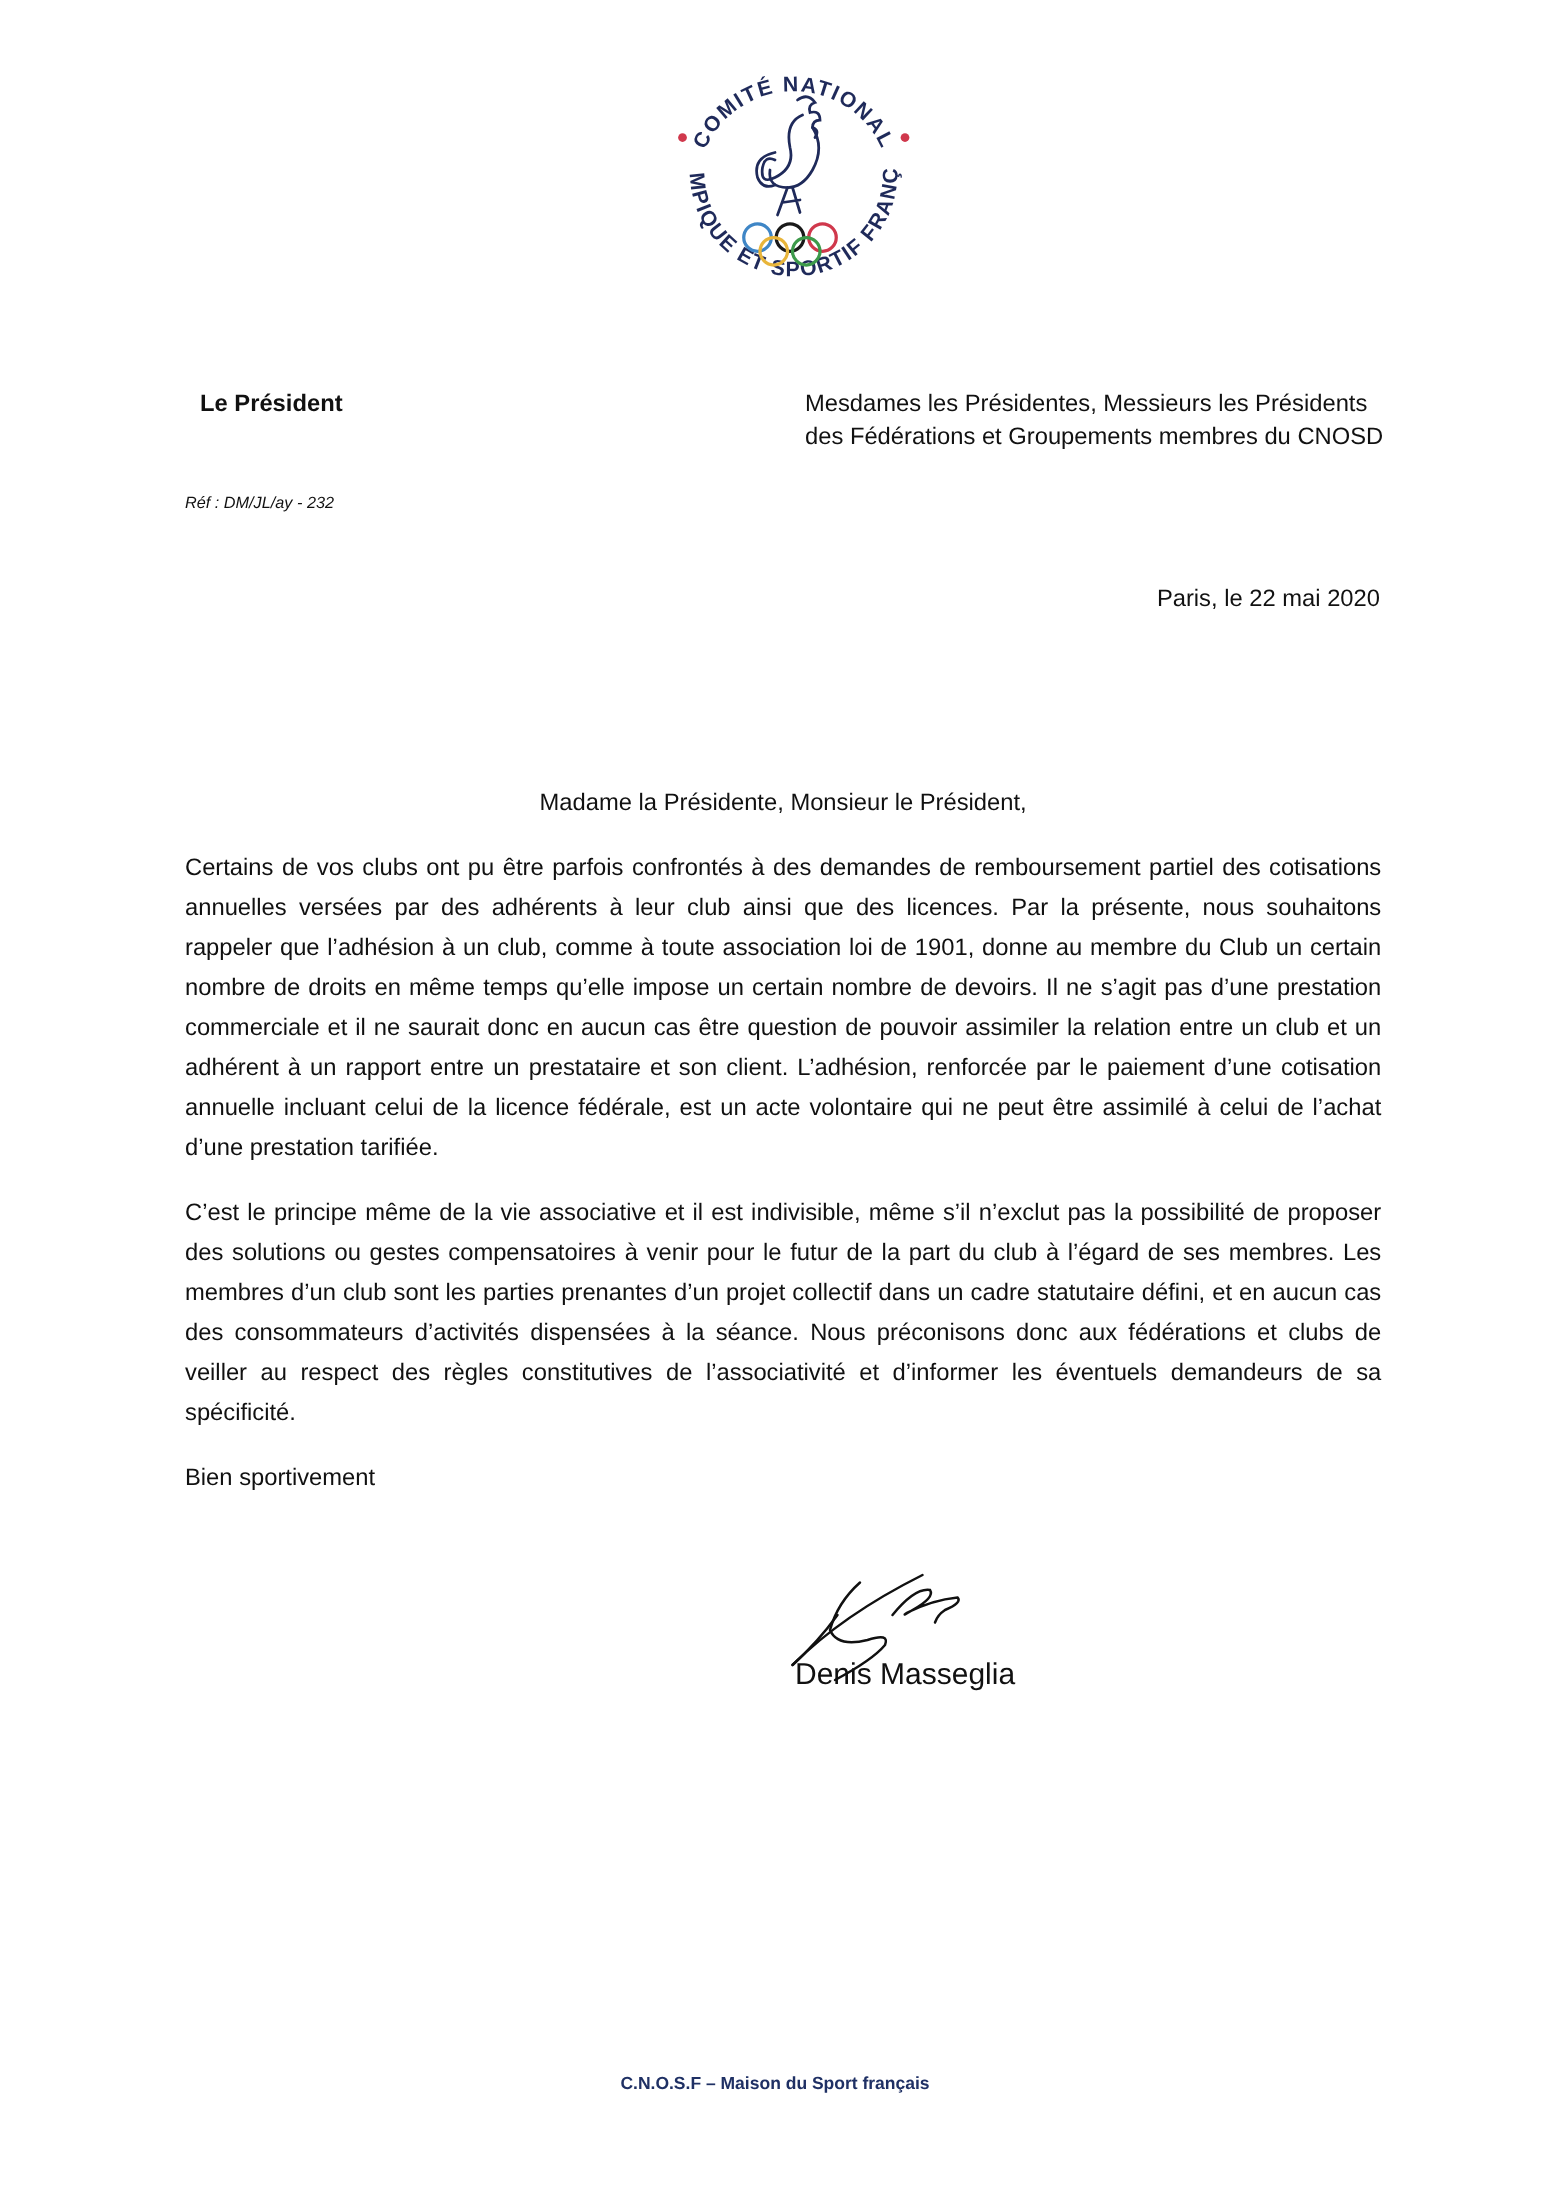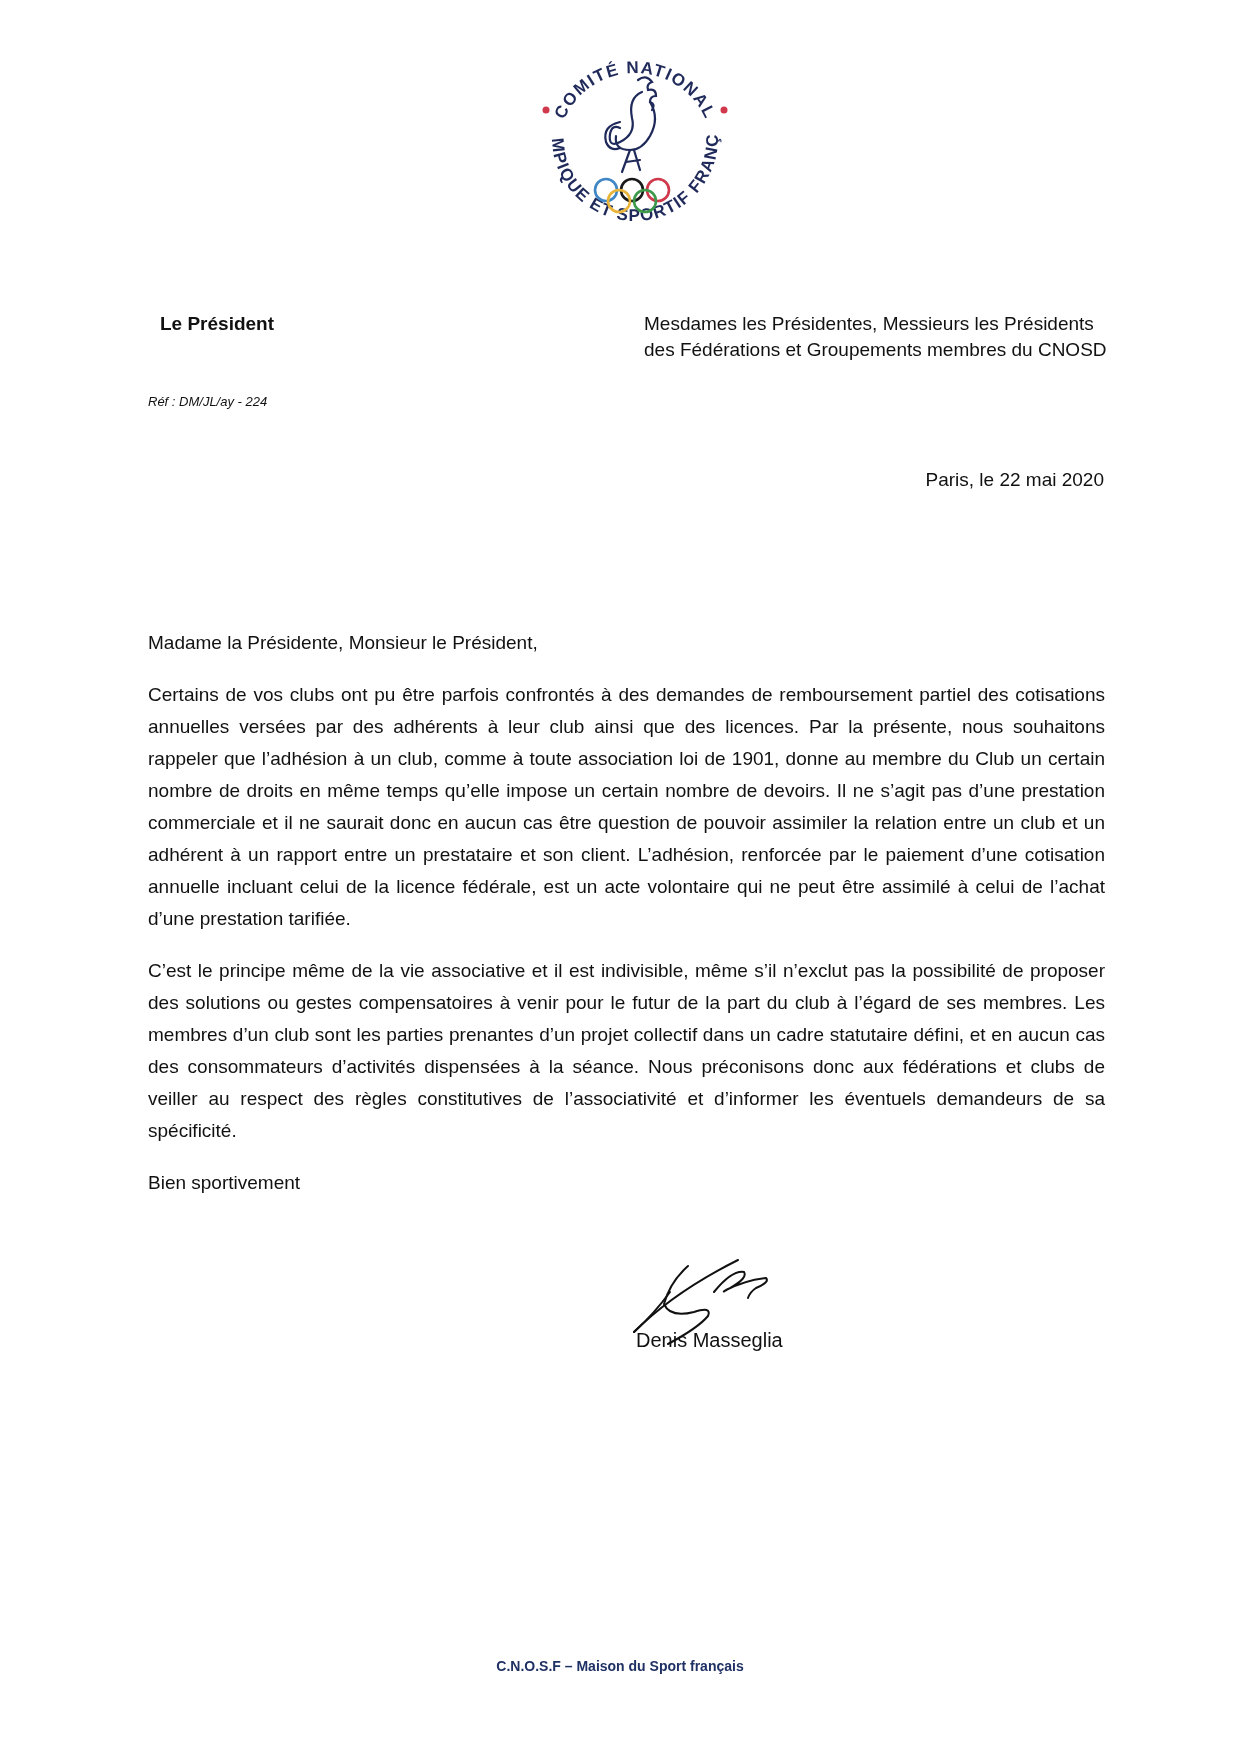--- a/index.html
+++ b/index.html
@@ -11,24 +11,24 @@
   .abs { position: absolute; }
   #logo { left: 530px; top: 40px; width: 210px; height: 210px; }
   .hdr { font-size: 19px; line-height: 24px; white-space: nowrap; }
   #president { left: 160px; top: 312px; font-weight: bold; text-align: center; }
   #ref { left: 148px; top: 394px; font-size: 13px; font-style: italic; }
   #recipient { left: 644px; top: 312px; }
   #recipient div { height: 26px; }
   #date { right: 136px; top: 468px; text-align: center; }
   #letter-body { left: 148px; top: 627px; width: 957px; font-size: 19px; line-height: 32px; }
   #letter-body p { margin: 0 0 20px 0; text-align: justify; }
-  #letter-body p.salut { text-align: left; }
+  #letter-body p.salut { text-align: center; }
   #closing { text-align: right; }
   #signature { left: 628px; top: 1246px; width: 170px; height: 100px; }
-  #signer { left: 636px; top: 1328px; font-size: 20px; line-height: 24px; }
+  #signer { left: 636px; top: 1328px; font-size: 24px; line-height: 24px; }
   #footer {
     left: 0; top: 1655px; width: 1240px; text-align: center;
     color: #1f3064; font-size: 14px; line-height: 22px;
   }
   #footer .org { font-weight: bold; }
   #footer a { color: #2f5fb5; text-decoration: underline; }
 </style>
 </head>
 <body>
 
@@ -59,21 +59,21 @@
       <circle cx="76" cy="150" r="11" stroke="#3f86c6"></circle>
       <circle cx="102" cy="150" r="11" stroke="#1a1a1a"></circle>
       <circle cx="128" cy="150" r="11" stroke="#d0384c"></circle>
       <circle cx="89" cy="161" r="11" stroke="#e8b53a"></circle>
       <circle cx="115" cy="161" r="11" stroke="#3d9a4a"></circle>
     </g>
   </svg>
 </div>
 
 <div id="president" class="abs hdr">Le Président</div>
-<div id="ref" class="abs">Réf : DM/JL/ay - 224</div>
+<div id="ref" class="abs">Réf : DM/JL/ay - 232</div>
 
 <div id="recipient" class="abs hdr">
   <div>Mesdames les Présidentes, Messieurs les Présidents</div>
   <div>des Fédérations et Groupements membres du CNOSD</div>
 </div>
 
 <div id="date" class="abs hdr">Paris, le 22 mai 2020</div>
 
 <div id="letter-body" class="abs">
   <p class="salut">Madame la Présidente, Monsieur le Président,</p>

